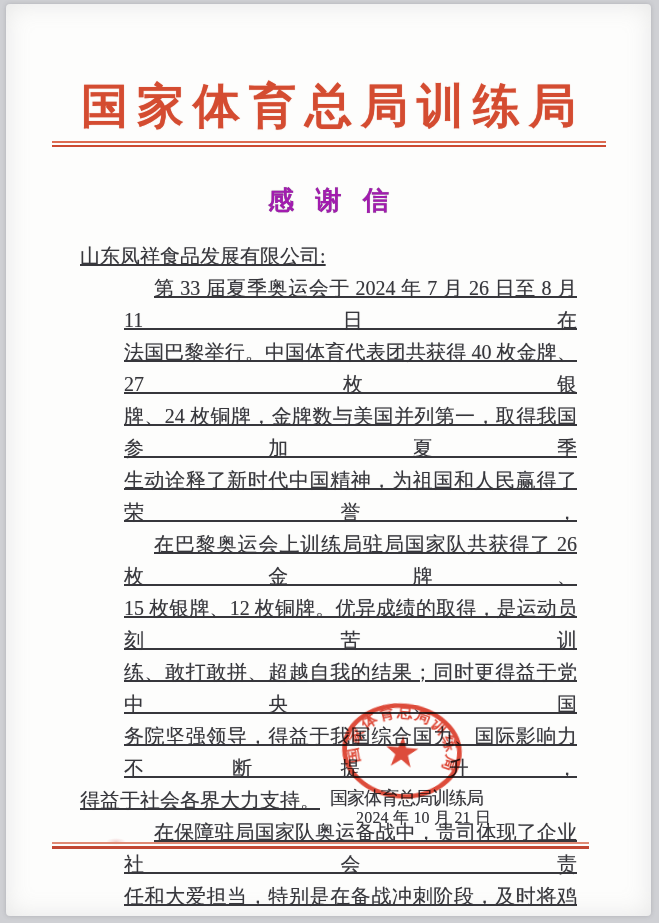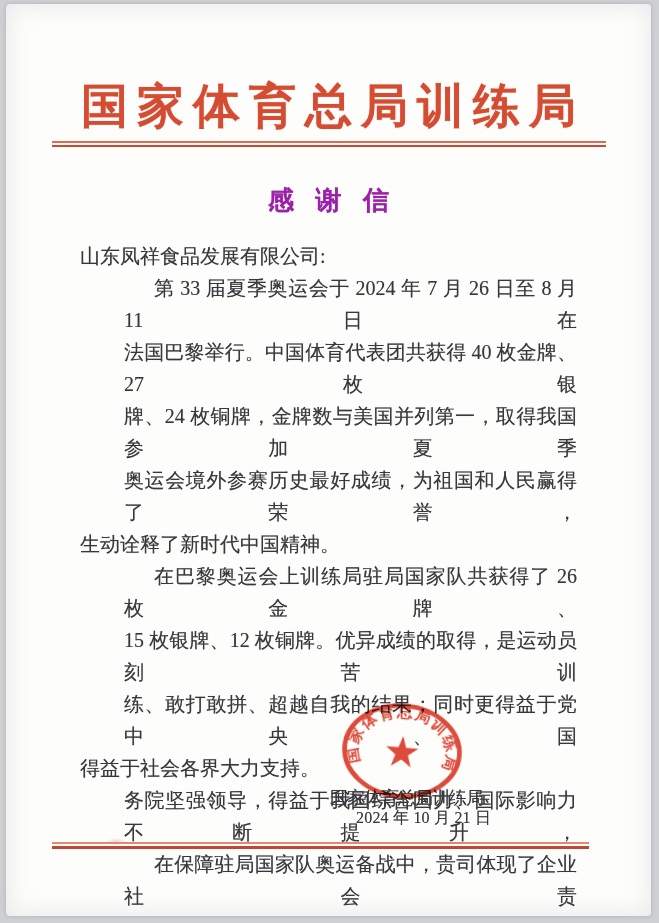--- a/index.html
+++ b/index.html
@@ -32,21 +32,21 @@
     font-size:26px;font-weight:bold;line-height:32px;
     color:#a21caf;letter-spacing:5px;word-spacing:5px;padding-left:5px;
     text-shadow:0 0 0.7px rgba(44,44,49,0.6);
     white-space:nowrap;
   }
   .letter-body{
     margin:23px auto 0;width:497px;
     font-size:20px;line-height:32px;color:#37373c;
     text-shadow:0 0 0.7px rgba(55,55,60,0.45);
   }
-  .line{white-space:nowrap;}
+  .line{white-space:nowrap;text-decoration:underline;}
   .line.full{white-space:normal;text-align:justify;text-align-last:justify;margin-left:44px;}
   .line.indent{text-indent:30px;}
   .signature{
     position:absolute;top:782px;left:324px;
     font-size:18px;letter-spacing:-1px;color:#37373c;
     text-shadow:0 0 0.7px rgba(55,55,60,0.45);
     white-space:nowrap;z-index:1;
   }
   .date-line{
     position:absolute;top:804px;left:350px;
@@ -85,28 +85,27 @@
     </div>
 
     <div class="doc-title">感 谢 信</div>
 
     <div class="letter-body">
       <div class="line">山东凤祥食品发展有限公司:</div>
 
       <div class="line full indent">第 33 届夏季奥运会于 2024 年 7 月 26 日至 8 月 11 日在</div>
       <div class="line full">法国巴黎举行。中国体育代表团共获得 40 枚金牌、27 枚银</div>
       <div class="line full">牌、24 枚铜牌，金牌数与美国并列第一，取得我国参加夏季</div>
-      <div class="line full">奥运会境外参赛历史最好成绩，为祖国和人民赢得了荣誉，</div>
-      <div class="line">生动诠释了新时代中国精神。</div>
+      <div class="line full">生动诠释了新时代中国精神，为祖国和人民赢得了荣誉，</div>
 
       <div class="line full indent">在巴黎奥运会上训练局驻局国家队共获得了 26 枚金牌、</div>
       <div class="line full">15 枚银牌、12 枚铜牌。优异成绩的取得，是运动员刻苦训</div>
       <div class="line full">练、敢打敢拼、超越自我的结果；同时更得益于党中央、国</div>
+      <div class="line full">务院坚强领导，得益于我国综合国力、国际影响力不断提升，</div>
       <div class="line">得益于社会各界大力支持。</div>
-      <div class="line full">务院坚强领导，得益于我国综合国力、国际影响力不断提升，</div>
 
       <div class="line full indent">在保障驻局国家队奥运备战中，贵司体现了企业社会责</div>
       <div class="line full">任和大爱担当，特别是在备战冲刺阶段，及时将鸡肉产品送</div>
 
     </div>
 
     <div class="signature">国家体育总局训练局</div>
 
     <div class="date-line">2024 年 10 月 21 日</div>
 

